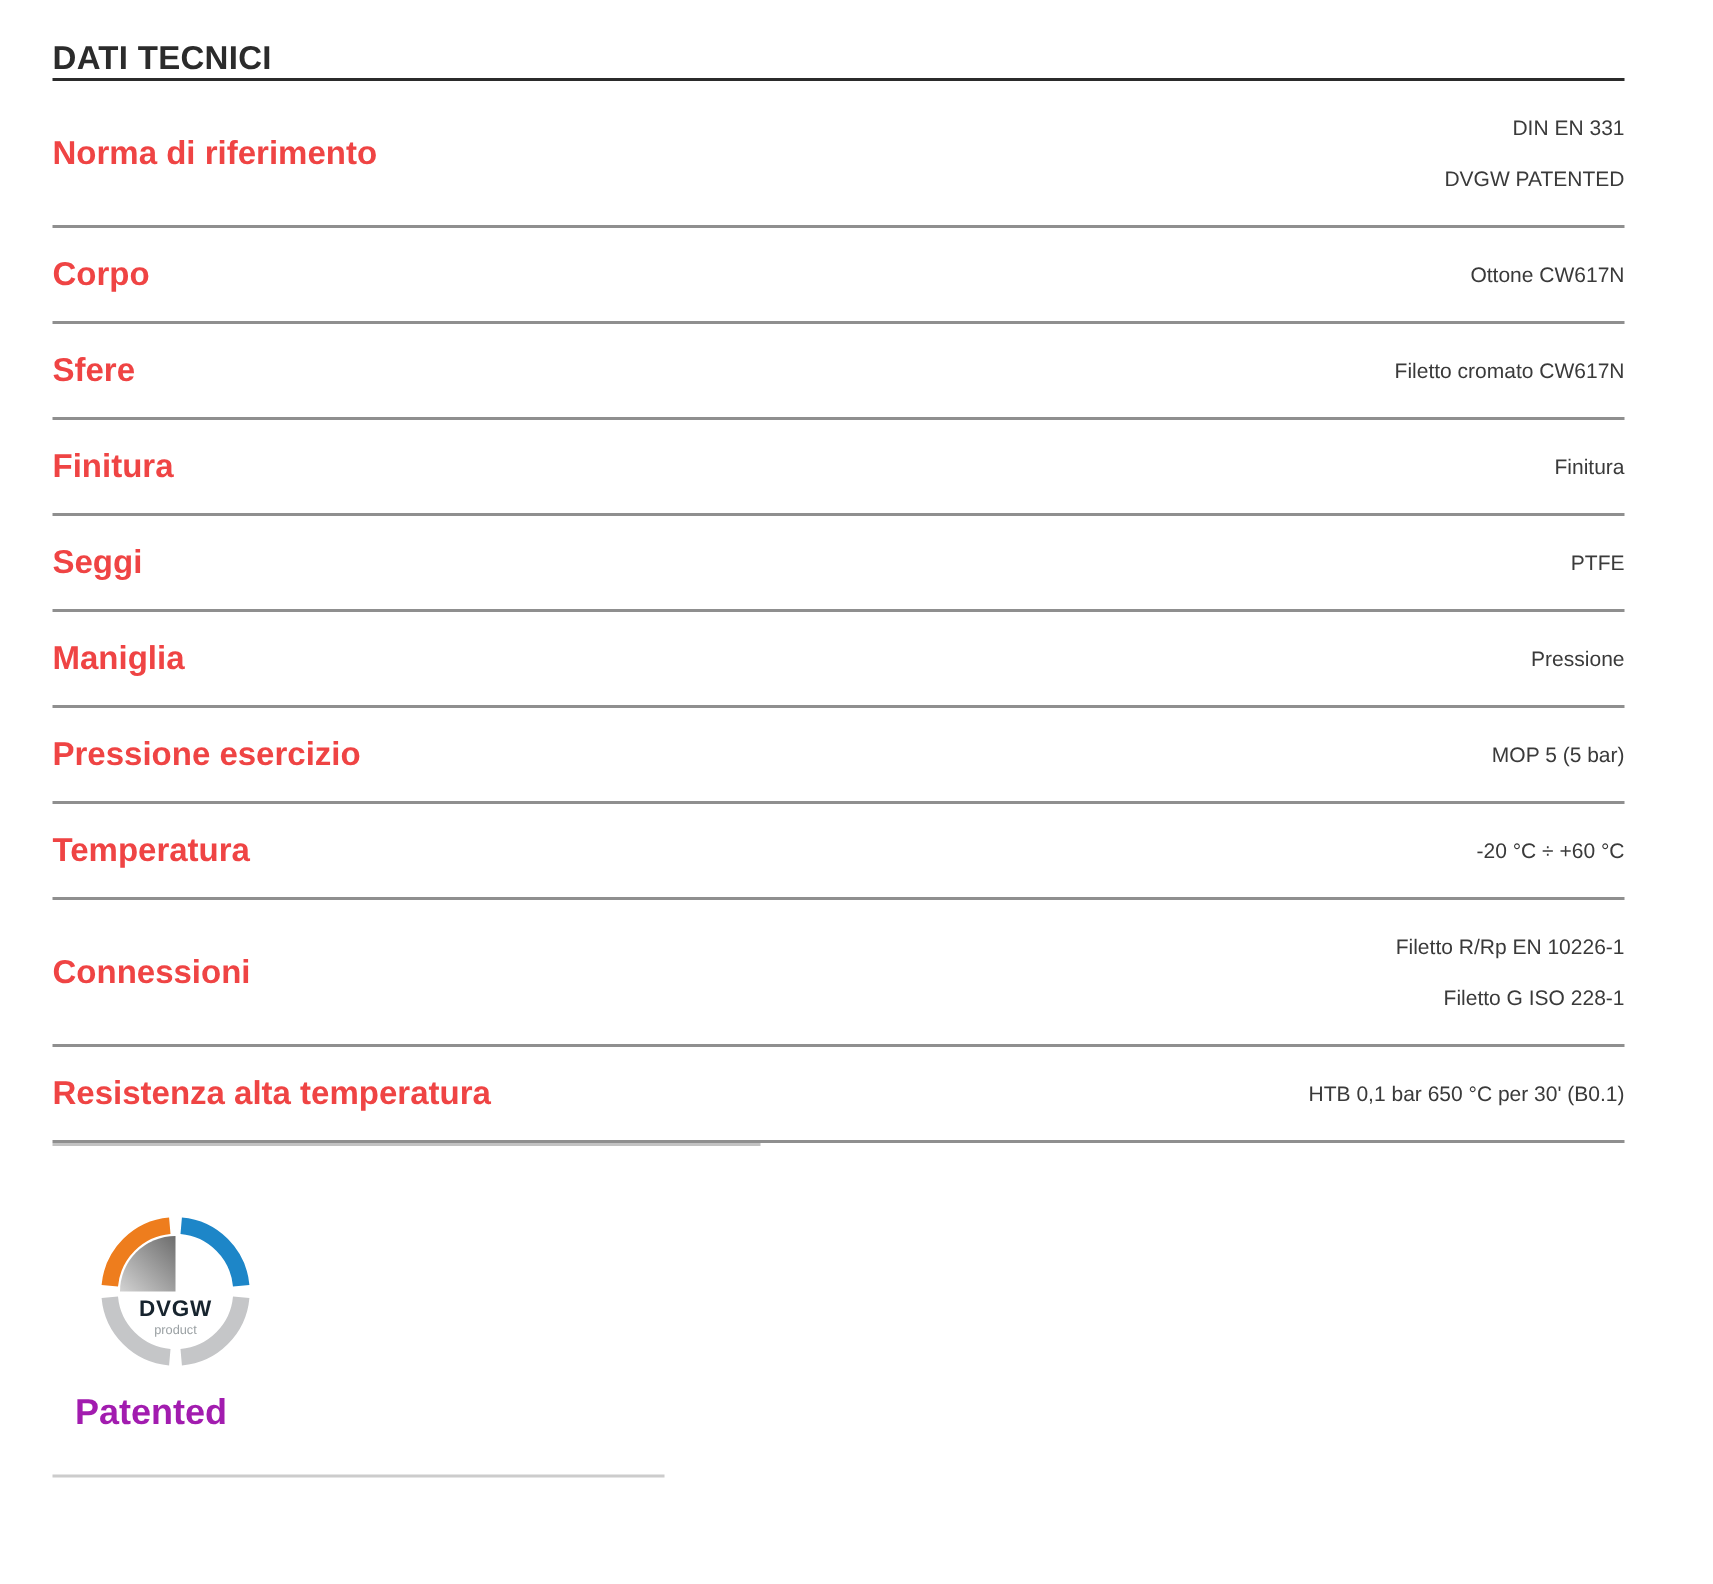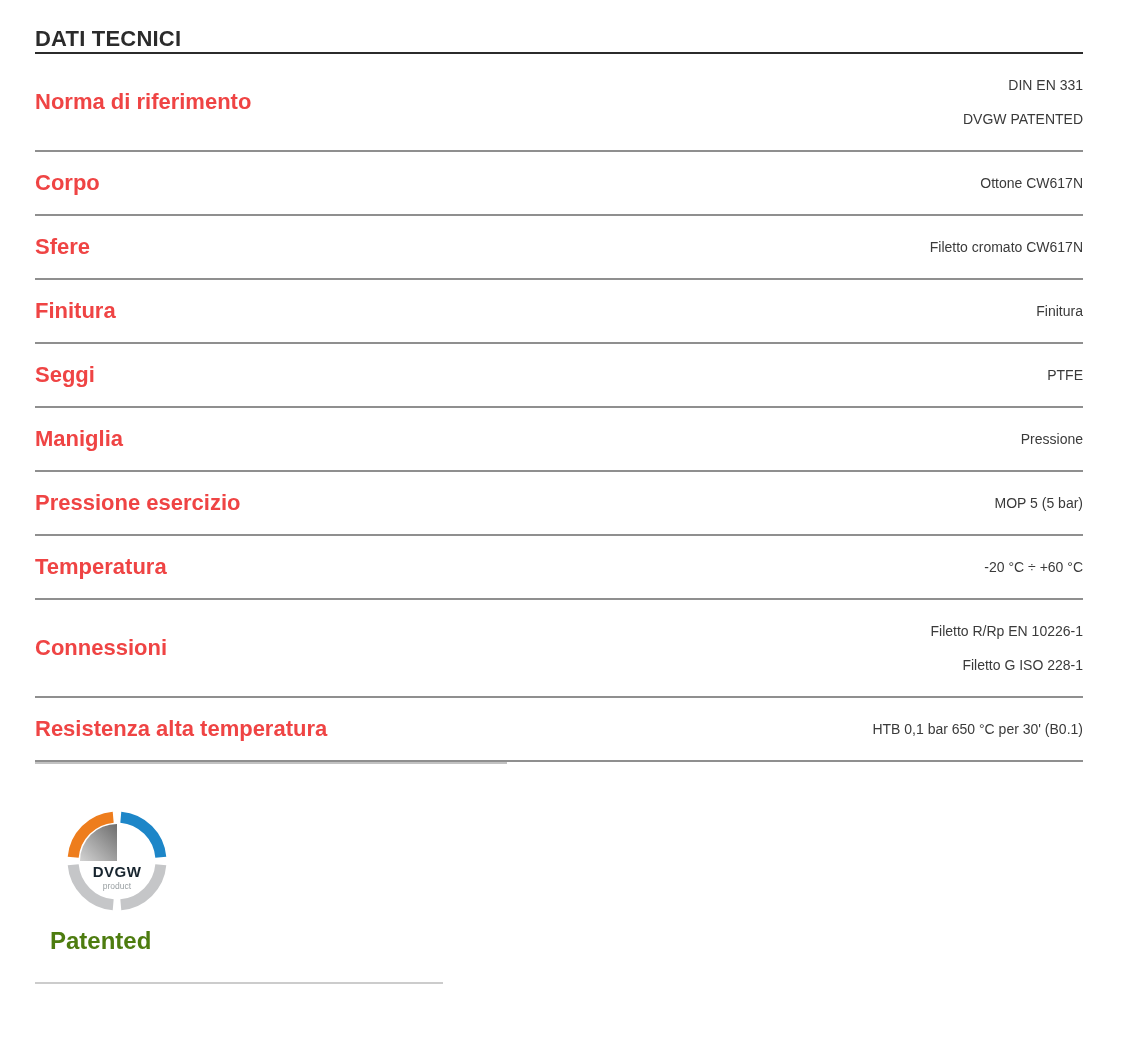--- a/index.html
+++ b/index.html
@@ -52,21 +52,21 @@
     border-top: 2px solid #c2c2c2;
   }
   .cert-badge {
     width: 100px;
     height: 100px;
     margin: 47px 0 0 32px;
   }
   .cert-caption {
     font-size: 24px;
     font-weight: 700;
-    color: #4d7c0f;
+    color: #a21caf;
     margin: 13px 0 0 15px;
     line-height: 26px;
   }
   .cert-bottom-line {
     width: 408px;
     border-top: 2px solid #cccccc;
     margin-top: 28px;
   }
 </style>
 </head>

